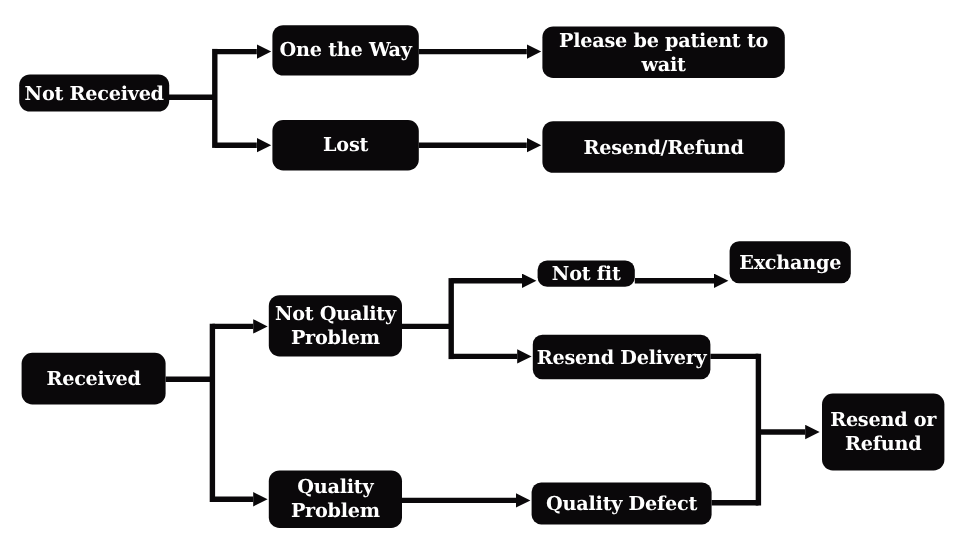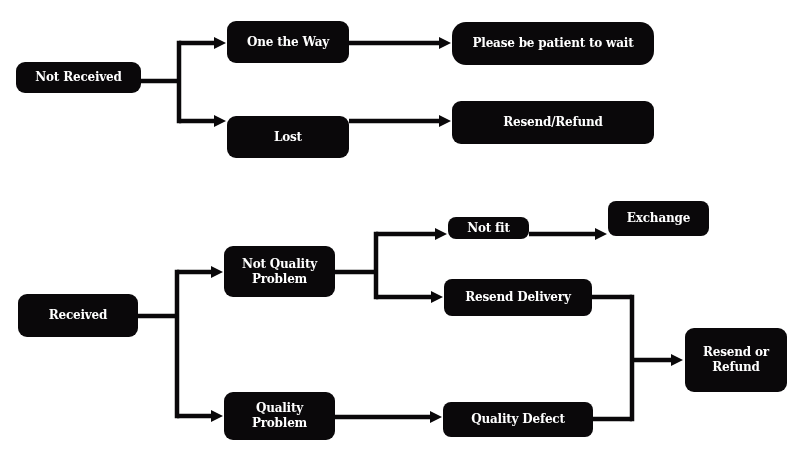--- a/index.html
+++ b/index.html
@@ -26,21 +26,21 @@
     z-index: 2;
     box-sizing: border-box;
     background: #0a080a;
     color: #ffffff;
     border-radius: 9px;
     display: flex;
     align-items: center;
     justify-content: center;
     text-align: center;
     font-weight: bold;
-    font-size: 12px;
+    font-size: 16px;
     line-height: 1.25;
     letter-spacing: -0.2px;
     padding: 1px 3px;
   }
   .node.small { border-radius: 8px; }
 </style>
 </head>
 <body>
 
 <div class="canvas">
@@ -74,23 +74,23 @@
       <path d="M632 297 L632 419" stroke-linecap="square"></path>
       <path d="M593 419 L632 419"></path>
       <path d="M632 360 L671 360" marker-end="url(#arrow)"></path>
     </g>
   </svg>
 
   <div class="node" style="left:16px; top:62px; width:125px; height:31px;">Not Received</div>
 
   <div class="node" style="left:227px; top:21px; width:122px; height:42px;">One the Way</div>
 
-  <div class="node" style="left:227px; top:100px; width:122px; height:42px;margin-top:16px;">Lost</div>
+  <div class="node" style="left:227px; top:100px; width:122px; height:42px;">Lost</div>
 
-  <div class="node" style="left:452px; top:22px; width:202px; height:43px;border-radius:14px;">Please be patient to wait</div>
+  <div class="node" style="left:452px; top:22px; width:202px; height:43px;">Please be patient to wait</div>
 
   <div class="node" style="left:452px; top:101px; width:202px; height:43px;text-align:right;">Resend/Refund</div>
 
   <div class="node" style="left:18px; top:294px; width:120px; height:43px;">Received</div>
 
   <div class="node" style="left:224px; top:392px; width:111px; height:48px;">Quality Problem</div>
 
   <div class="node" style="left:224px; top:246px; width:111px; height:51px;">Not Quality Problem</div>
 
   <div class="node small" style="left:448px; top:217px; width:81px; height:22px;">Not fit</div>

